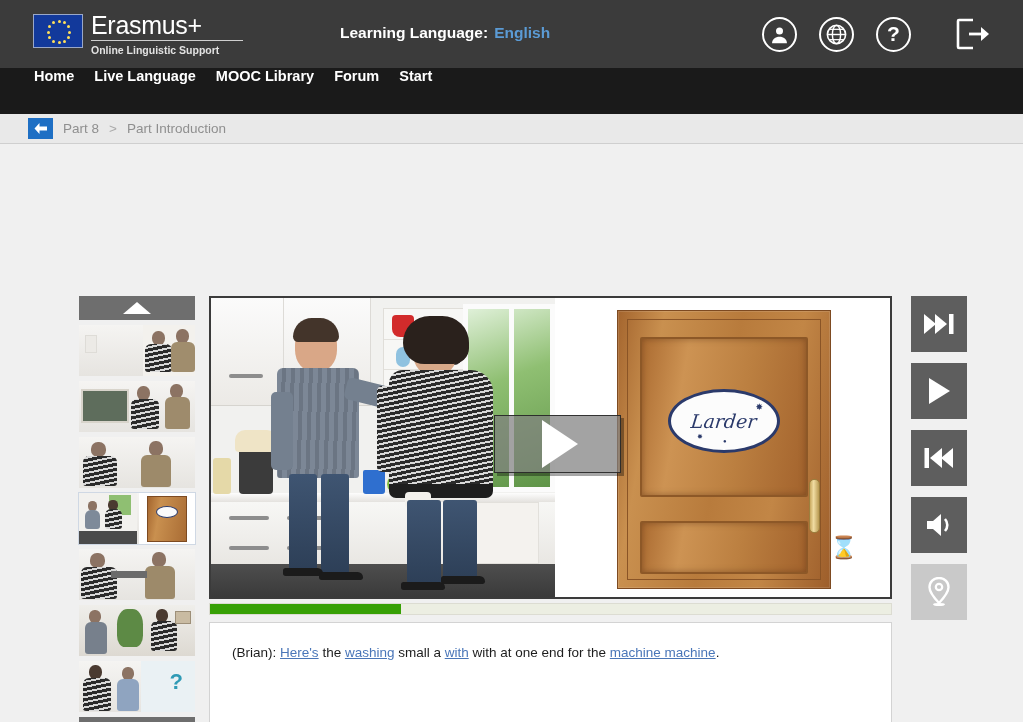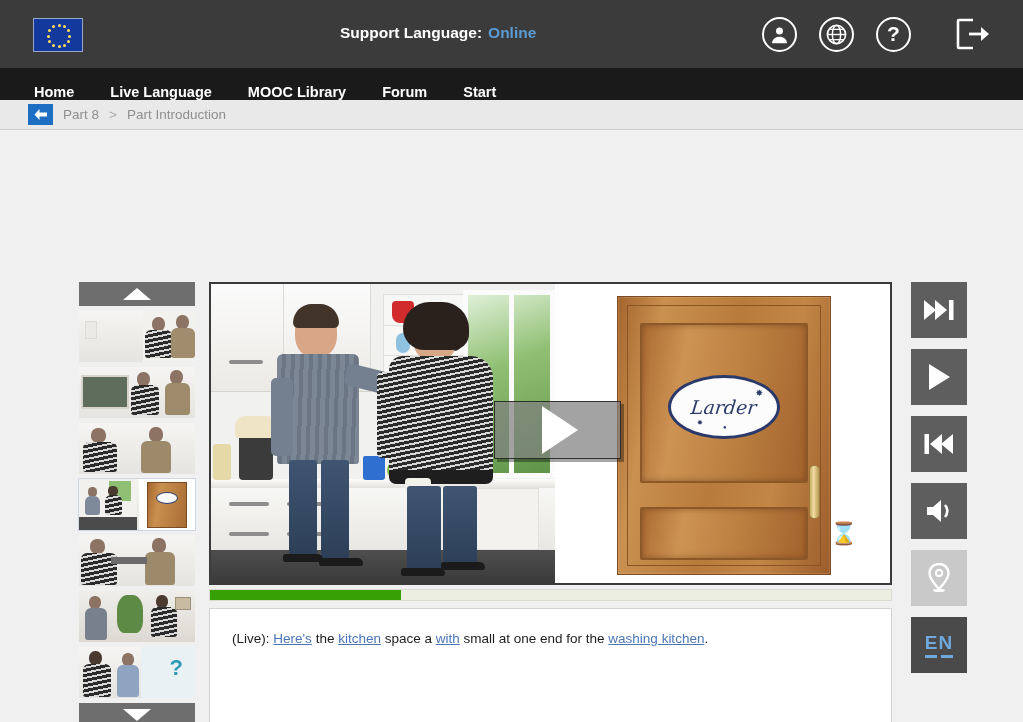--- a/index.html
+++ b/index.html
@@ -70,24 +70,24 @@
     width: 35px; height: 35px; border-radius: 50%;
     border: 2px solid #ffffff;
     display: flex; align-items: center; justify-content: center;
     position: relative;
   }
   .qmark { color: #fff; font-size: 21px; font-weight: bold; line-height: 1; margin-top: -1px; }
   .logout-icon { width: 36px; height: 34px; position: relative; margin-left: 22px; }
 
   
   .nav {
-    height: 32px;
+    height: 46px;
     background: #1a1a1a;
-    display: flex; align-items: flex-end;
-    padding-left: 34px; gap: 36px;
+    display: flex; align-items: flex-start;
+    padding-left: 34px; gap: 20px;
   }
   .nav-item {
     color: #ffffff; font-size: 14.5px; font-weight: bold;
     cursor: pointer; white-space: nowrap;
   }
 
   
   .crumbbar {
     height: 30px; background: #e9e9e9;
     border-bottom: 1px solid #cfcfcf;
@@ -278,24 +278,29 @@
         <div class="eu-star" style="left: 34px; top: 15.5px;"></div>
         <div class="eu-star" style="left: 32.5933px; top: 20.75px;"></div>
         <div class="eu-star" style="left: 28.75px; top: 24.5933px;"></div>
         <div class="eu-star" style="left: 23.5px; top: 26px;"></div>
         <div class="eu-star" style="left: 18.25px; top: 24.5933px;"></div>
         <div class="eu-star" style="left: 14.4067px; top: 20.75px;"></div>
         <div class="eu-star" style="left: 13px; top: 15.5px;"></div>
         <div class="eu-star" style="left: 14.4067px; top: 10.25px;"></div>
         <div class="eu-star" style="left: 18.25px; top: 6.40673px;"></div>
       </div>
+    <div class="logo-text-col">
+      <div class="logo-title">Erasmus+</div>
+      <div class="logo-rule"></div>
+      <div class="logo-sub">Online Linguistic Support</div>
+    </div>
   </div>
 
   <div class="learning-lang">
-    <span>Support Language:</span><span class="lang-val">Online</span>
+    <span>Learning Language:</span><span class="lang-val">English</span>
   </div>
 
   <div class="header-icons">
     <div class="circ-icon">
       <svg width="21" height="21" viewBox="0 0 24 24" aria-hidden="true">
         <circle cx="12" cy="8" r="4" fill="#fff"></circle>
         <path d="M3.5 22c0-4.7 3.8-7.5 8.5-7.5s8.5 2.8 8.5 7.5z" fill="#fff"></path>
       </svg>
     </div>
     <div class="circ-icon">
@@ -546,22 +551,22 @@
       <div class="ptri"></div>
     </div>
   </div>
 
   <div class="progress">
     <div class="fill" id="progfill" style="width: 28%;"></div>
   </div>
 
   <div class="subs">
     <div class="subs-text">
-      <span>(Live):</span>
-      <span id="subsegs"><a>Here's</a><span> the </span><a>kitchen</a><span> space a </span><a>with</a><span> small at one end for the </span><a>washing kitchen</a><span>.</span></span>
+      <span>(Brian):</span>
+      <span id="subsegs"><a>Here's</a><span> the </span><a>washing</a><span> small a </span><a>with</a><span> with at one end for the </span><a>machine machine</a><span>.</span></span>
     </div>
   </div>
 
   <div class="ctrls">
     <div class="cbtn">
       <svg width="32" height="26" viewBox="0 0 32 26" aria-hidden="true">
         <path d="M1 3 L13 13 L1 23 Z" fill="#fff"></path>
         <path d="M12 3 L24 13 L12 23 Z" fill="#fff"></path>
         <rect x="26" y="3" width="4.5" height="20" fill="#fff"></rect>
       </svg>
@@ -584,22 +589,15 @@
         <path d="M21 7 a9 9 0 0 1 0 12" fill="none" stroke="#fff" stroke-width="2.6"></path>
       </svg>
     </div>
     <div class="cbtn dim">
       <svg width="24" height="30" viewBox="0 0 24 30" aria-hidden="true">
         <path d="M12 1 C6.5 1 2.5 5 2.5 10.3 C2.5 16 12 26 12 26 S21.5 16 21.5 10.3 C21.5 5 17.5 1 12 1 Z" fill="none" stroke="#fff" stroke-width="2.4"></path>
         <circle cx="12" cy="10" r="3.2" fill="none" stroke="#fff" stroke-width="2.2"></circle>
         <ellipse cx="12" cy="27.5" rx="6" ry="1.6" fill="#fff"></ellipse>
       </svg>
     </div>
-    <div class="cbtn en">
-      <span class="en-txt">EN</span>
-      <span class="en-lines">
-          <i></i>
-          <i></i>
-        </span>
-    </div>
   </div>
 
 </div>
 
 </body></html>

